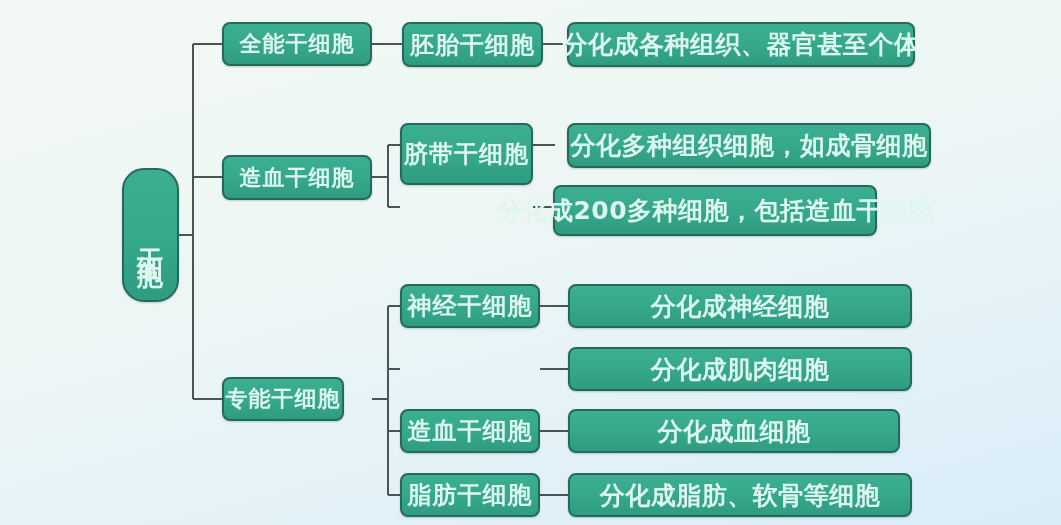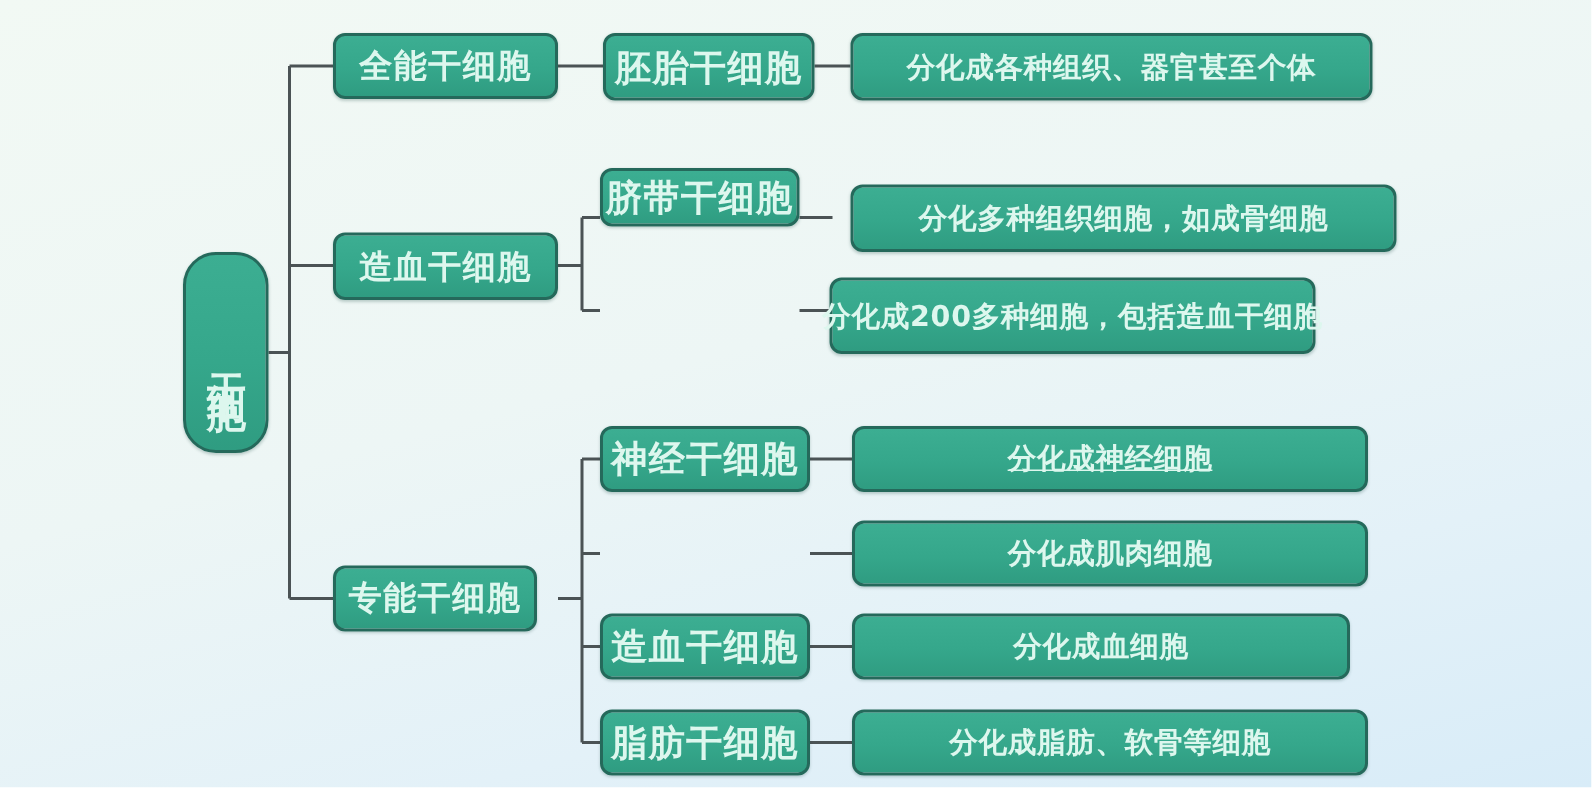--- a/index.html
+++ b/index.html
@@ -20,38 +20,38 @@
     font-weight:bold;
     display:flex; align-items:center; justify-content:center;
     text-align:center;
     box-shadow:0 1px 2px rgba(30,80,70,.25);
     white-space:nowrap;
   }
   .root-node { left:122px; top:168px; width:57px; height:134px; border-radius:22px; font-size:26px; }
   .root-node .vtext { writing-mode:vertical-rl; text-orientation:upright; letter-spacing:7px; line-height:1; margin-bottom:-7px; }
   .branch  { font-size:22px; letter-spacing:1px; }
   .leaf    { font-size:24px; letter-spacing:1px; }
-  .desc    { font-size:19px; letter-spacing:.5px; }
+  .desc    { font-size:25px; letter-spacing:.5px; }
 
   .b0 { left:222px; top:22px;  width:150px; height:44px; }
   .b1 { left:222px; top:155px; width:150px; height:45px; }
-  .b2 { left:222px; top:377px; width:136px; height:44px; }
+  .b2 { left:222px; top:377px; width:122px; height:44px; }
 
   .c00 { left:402px; top:22px;  width:141px; height:45px; }
-  .c10 { left:400px; top:112px; width:133px; height:39px; }
+  .c10 { left:400px; top:123px; width:133px; height:62px; }
   .c11 { left:400px; top:185px; width:133px; height:45px; }
   .c20 { left:400px; top:284px; width:140px; height:44px; }
   .c21 { left:400px; top:347px; width:140px; height:44px; }
   .c22 { left:400px; top:409px; width:140px; height:44px; }
   .c23 { left:400px; top:473px; width:140px; height:44px; }
 
   .d00 { left:567px; top:22px;  width:348px; height:45px; }
   .d10 { left:567px; top:123px; width:364px; height:45px; }
   .d11 { left:553px; top:185px; width:324px; height:51px; }
-  .d20 { left:568px; top:284px; width:344px; height:44px;text-decoration:underline; }
+  .d20 { left:568px; top:284px; width:344px; height:44px; }
   .d21 { left:568px; top:347px; width:344px; height:44px; }
   .d22 { left:568px; top:409px; width:332px; height:44px; }
   .d23 { left:568px; top:473px; width:344px; height:44px; }
 </style>
 </head>
 <body>
 
 <div class="canvas">
 
   <svg class="connectors" viewBox="0 0 1061 525" xmlns="http://www.w3.org/2000/svg" fill="none" stroke="#4b5355" stroke-width="2">

